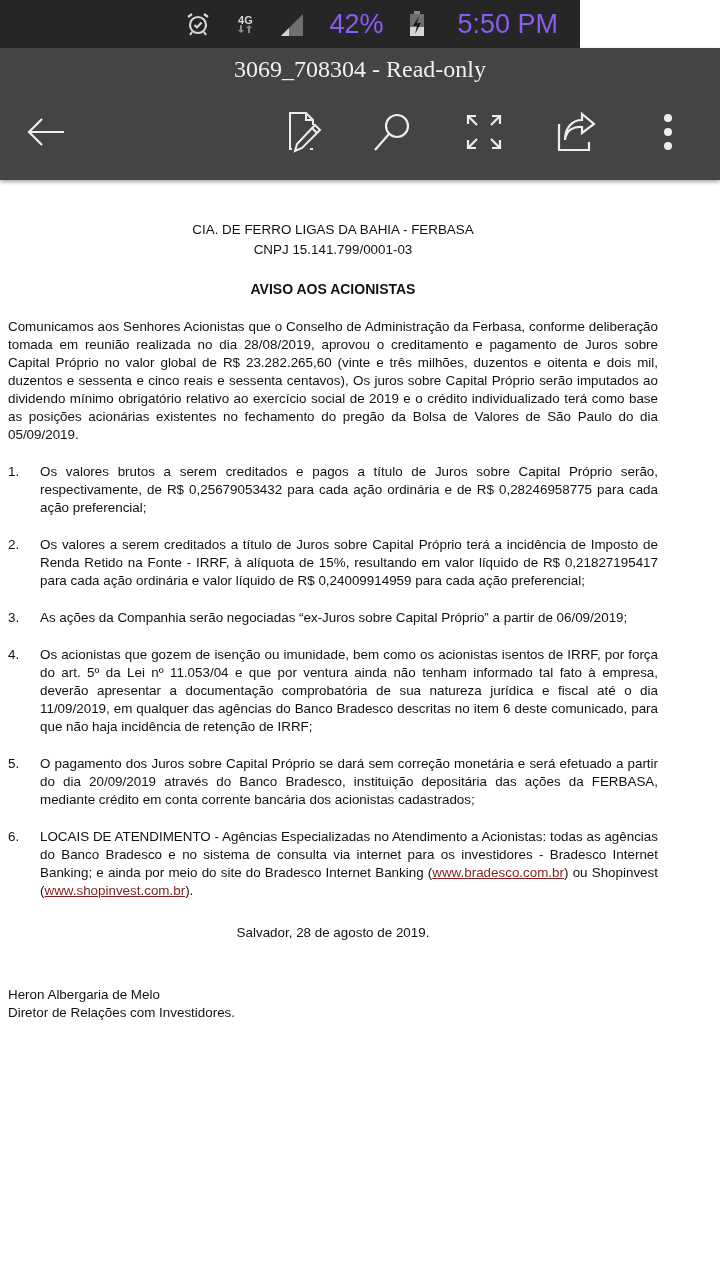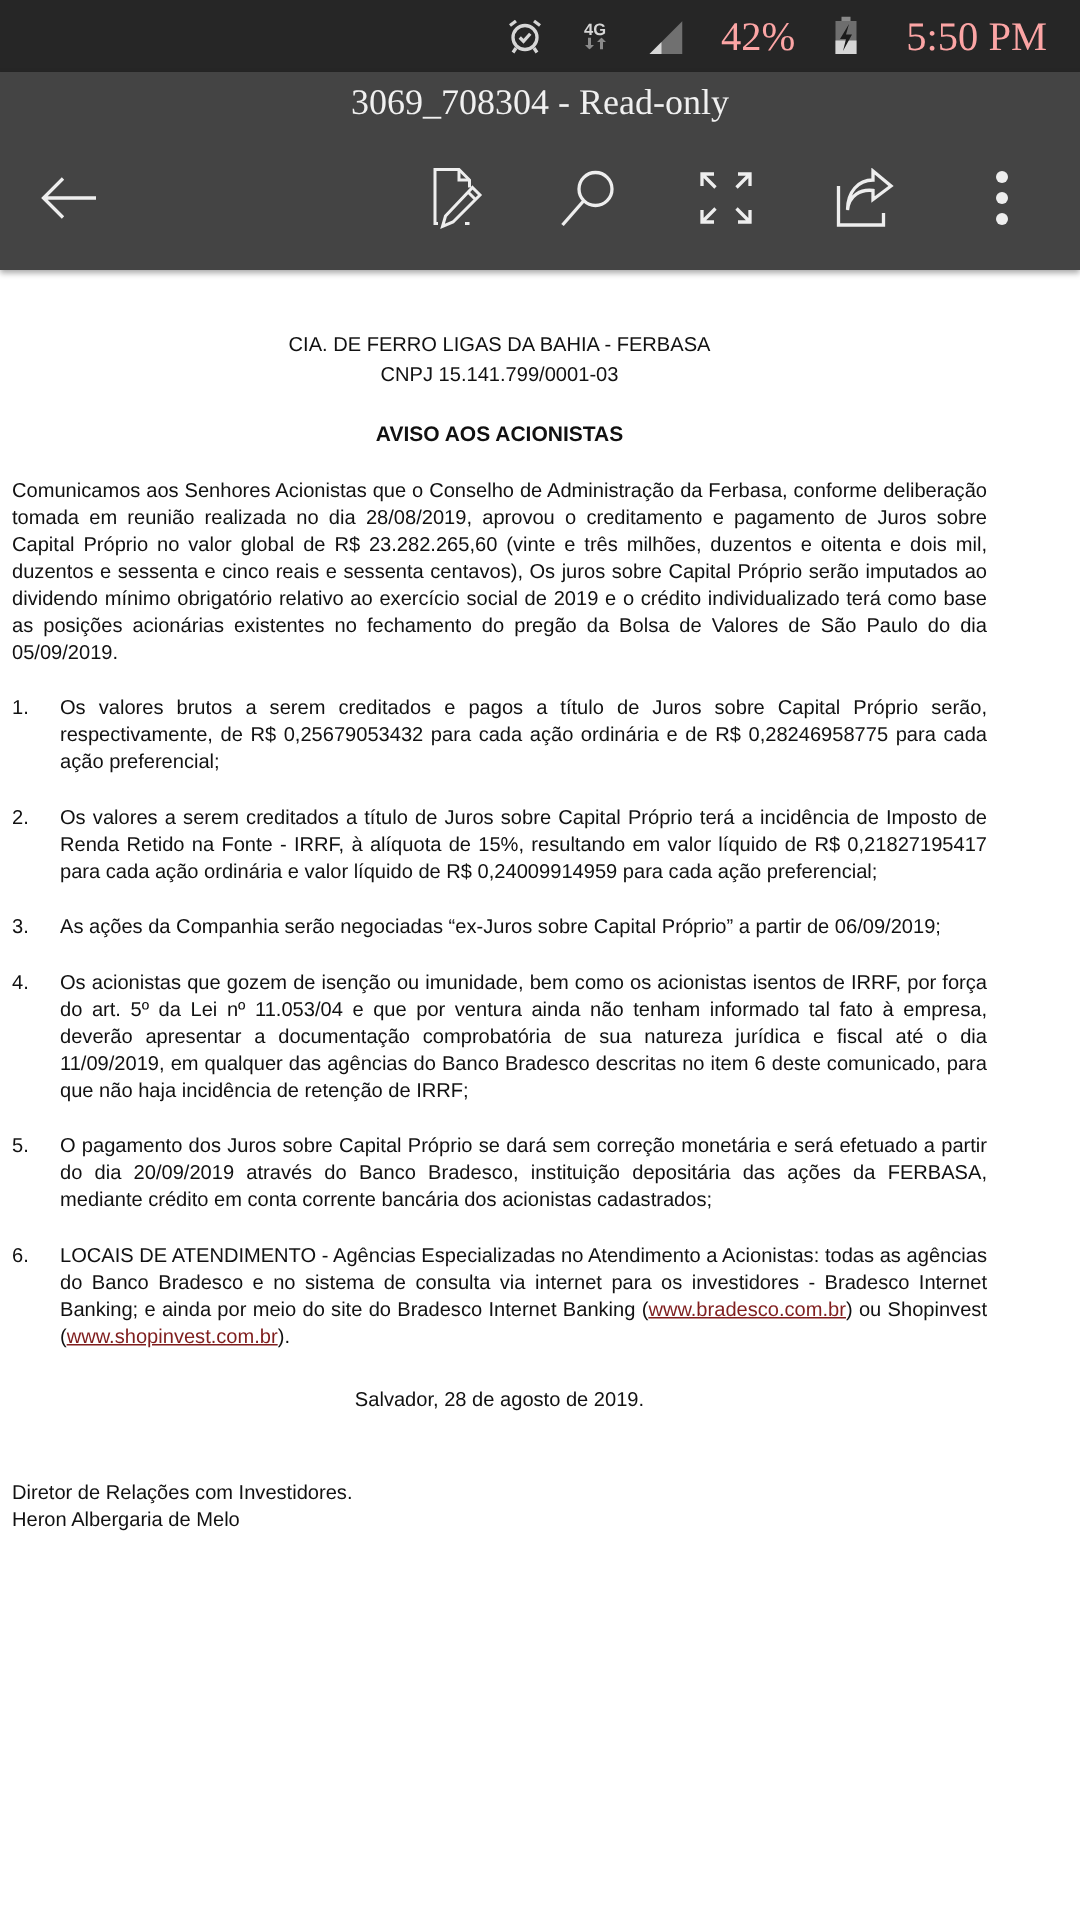--- a/index.html
+++ b/index.html
@@ -1,28 +1,28 @@
 <!DOCTYPE html>
 <html><head>
 <meta charset="utf-8">
 <style>
   * { box-sizing: border-box; margin: 0; padding: 0; }
   html, body { width: 720px; height: 1280px; overflow: hidden; background: #ffffff; }
   body { font-family: "Liberation Sans", sans-serif; position: relative; }
 
   
   .status-bar {
-    position: absolute; left: 0; top: 0; width: 720px; height: 48px;
+    position: absolute; left: 0; top: 0; width: 580px; height: 48px;
     background: #262626; color: #d6d6d6;
     display: flex; align-items: center; justify-content: flex-end;
     padding-right: 22px; gap: 26px;
   }
   .status-bar .sb-icon { display: inline-flex; align-items: center; justify-content: center; }
   .status-bar .battery-pct, .status-bar .clock {
-    font-family: Liberation Serif, serif; font-size: 27px; color: #fca5a5; letter-spacing: 0px;
+    font-family: Liberation Sans, sans-serif; font-size: 27px; color: #8b5cf6; letter-spacing: 0px;
   }
   .status-bar .clock { margin-left: 6px; }
   .net-label { font-size: 11px; font-weight: bold; line-height: 10px; color: #d6d6d6; text-align: center; }
 
   
   .app-bar {
     position: absolute; left: 0; top: 48px; width: 720px; height: 132px;
     background: #444444;
     box-shadow: 0 2px 4px rgba(0,0,0,0.35);
   }
@@ -182,16 +182,16 @@
     </li>
     <li>
       <span class="num">6.</span>
       <span class="txt"><span>LOCAIS DE ATENDIMENTO - Agências Especializadas no Atendimento a Acionistas: todas as agências do Banco Bradesco e no sistema de consulta via internet para os investidores - Bradesco Internet Banking; e ainda por meio do site do Bradesco Internet Banking (</span><a class="link">www.bradesco.com.br</a><span>) ou Shopinvest (</span><a class="link">www.shopinvest.com.br</a><span>).</span></span>
     </li>
   </ol>
 
   <p class="closing">Salvador, 28 de agosto de 2019.</p>
 
   <div class="signature">
+    <div>Heron Albergaria de Melo</div>
     <div>Diretor de Relações com Investidores.</div>
-    <div>Heron Albergaria de Melo</div>
   </div>
 </div>
 
 </body></html>

